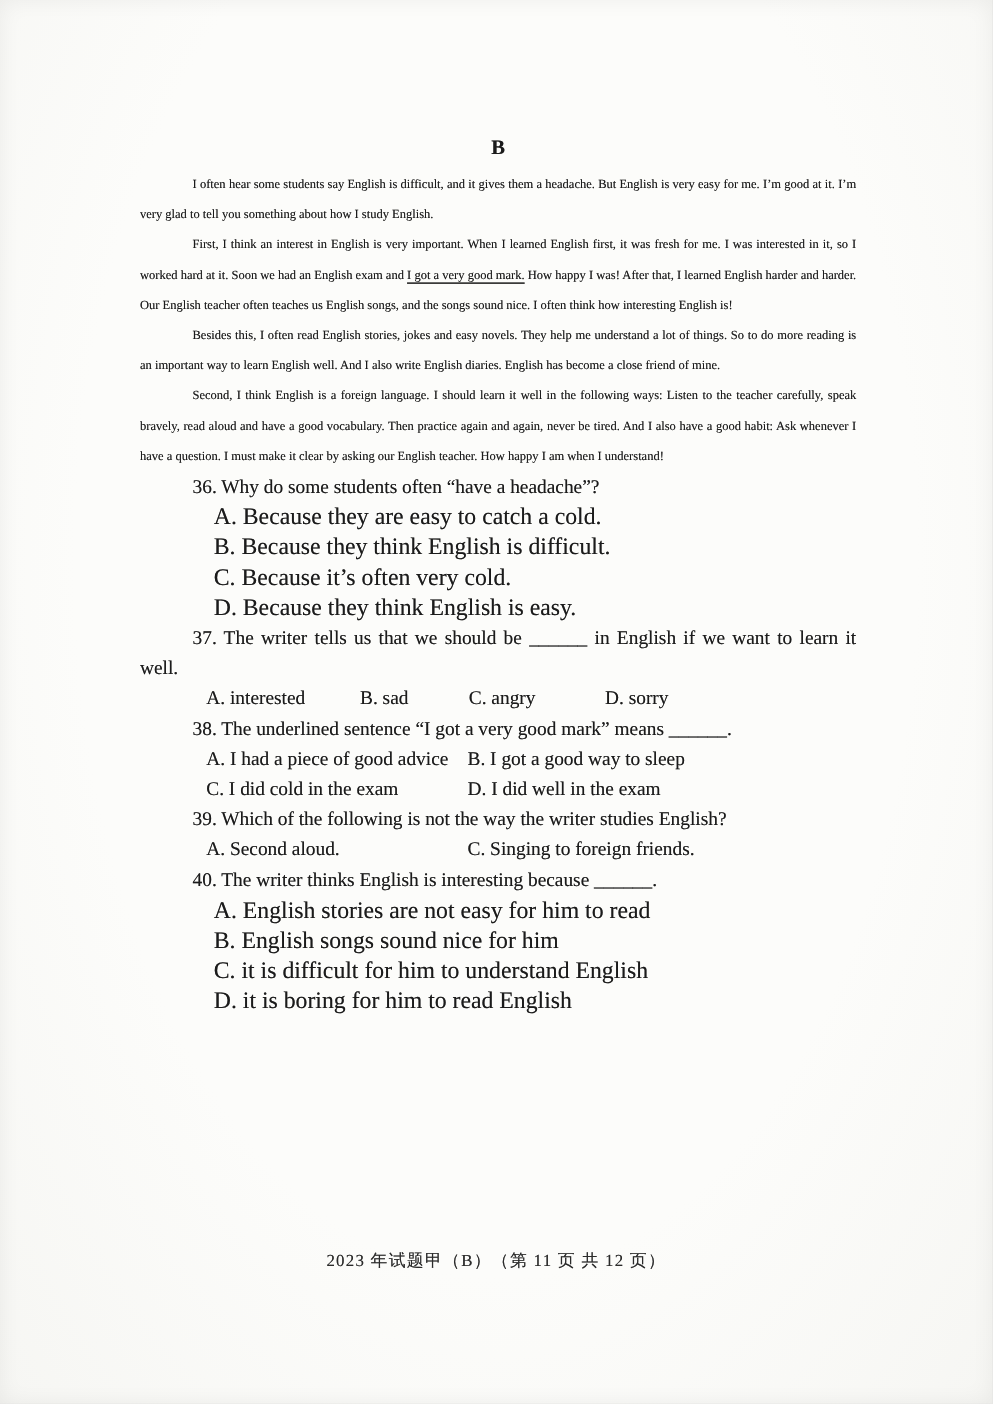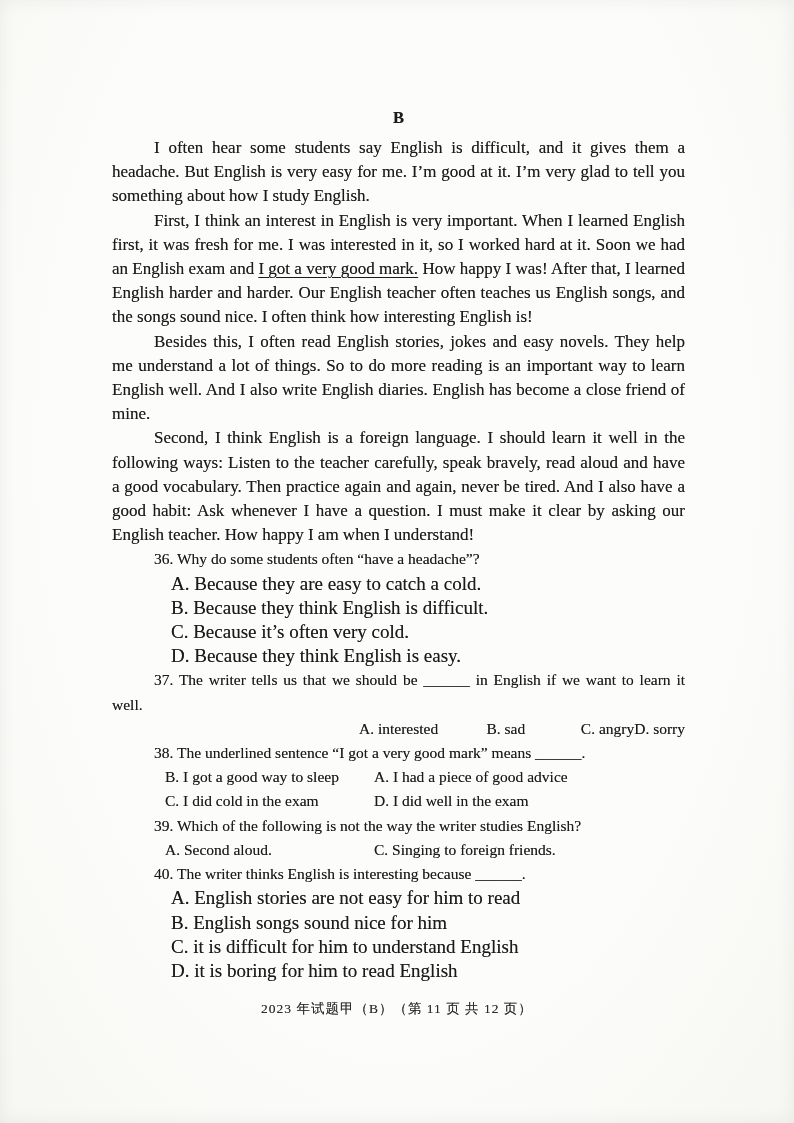--- a/index.html
+++ b/index.html
@@ -27,21 +27,21 @@
   }
   .section-heading {
     text-align: center;
     font-weight: bold;
     font-size: 16.5px;
     line-height: 28px;
     margin: 0 0 4px 0;
   }
   .para {
     margin: 0;
-    font-size: 17px;
+    font-size: 10px;
     line-height: 24.2px;
     text-align: justify;
     text-indent: 42px;
   }
   .underlined {
     text-decoration: underline;
     text-underline-offset: 3px;
   }
   .question {
     margin: 0;
@@ -56,21 +56,20 @@
     line-height: 24.2px;
   }
   .options-list .option {
     white-space: nowrap;
   }
   .options-inline {
     margin: 0 0 0 53px;
     font-size: 15.5px;
     line-height: 24.2px;
     white-space: nowrap;
-    text-align: right;
   }
   .options-inline .opt {
     display: inline-block;
   }
   .options-inline .opt-a { width: 123px; }
   .options-inline .opt-b { width: 87px; }
   .options-inline .opt-c { width: 109px; }
   .options-grid {
     margin: 0 0 0 53px;
     font-size: 15.5px;
@@ -117,22 +116,22 @@
       <div class="option">D. Because they think English is easy.</div>
     </div>
 
     <p class="question">37. The writer tells us that we should be ______ in English if we want to learn it well.</p>
     <div class="options-inline">
       <span class="opt opt-a">A. interested</span><span class="opt opt-b">B. sad</span><span class="opt opt-c">C. angry</span><span class="opt opt-d">D. sorry</span>
     </div>
 
     <p class="question">38. The underlined sentence “I got a very good mark” means ______.</p>
     <div class="options-grid">
+      <div class="option">A. I had a piece of good advice</div>
       <div class="option">B. I got a good way to sleep</div>
-      <div class="option">A. I had a piece of good advice</div>
       <div class="option">C. I did cold in the exam</div>
       <div class="option">D. I did well in the exam</div>
     </div>
 
     <p class="question">39. Which of the following is not the way the writer studies English?</p>
     <div class="options-grid">
       <div class="option">A. Second aloud.</div>
       <div class="option">C. Singing to foreign friends.</div>
     </div>
 

